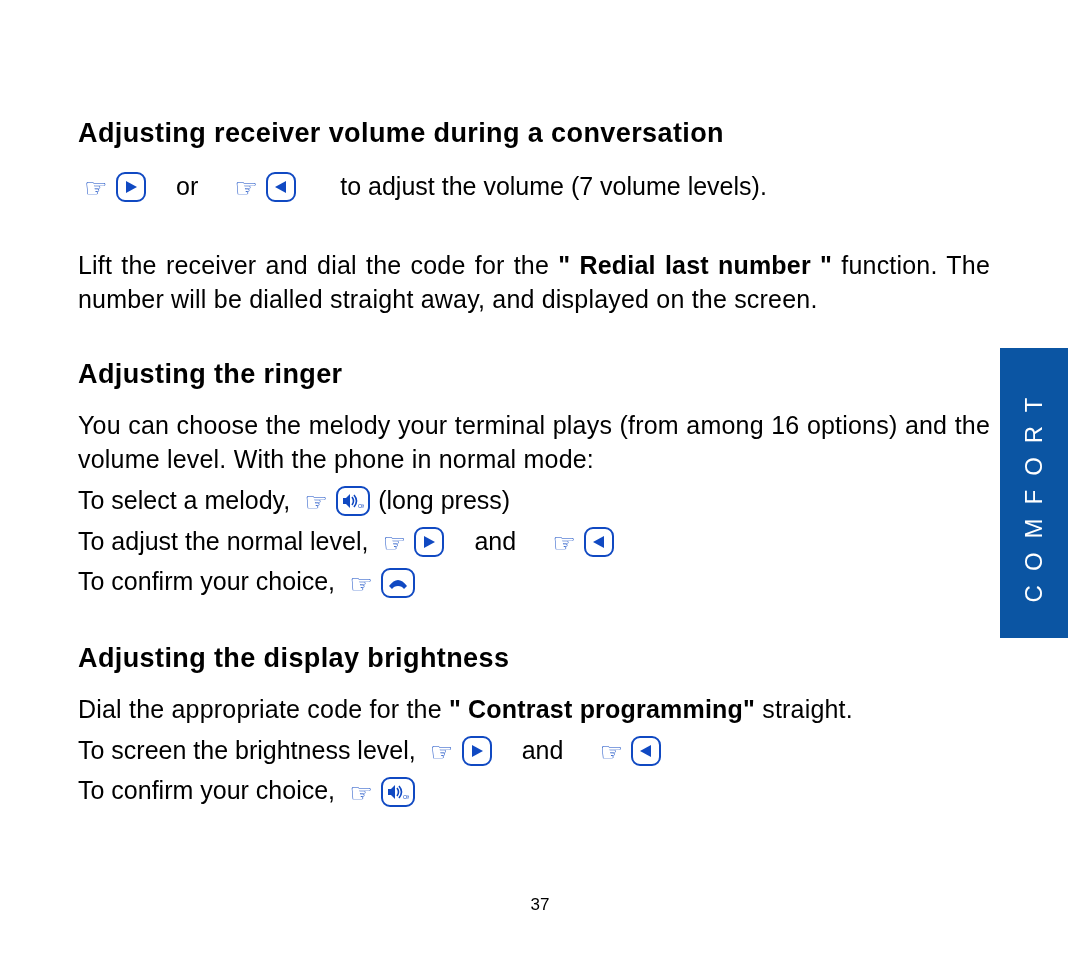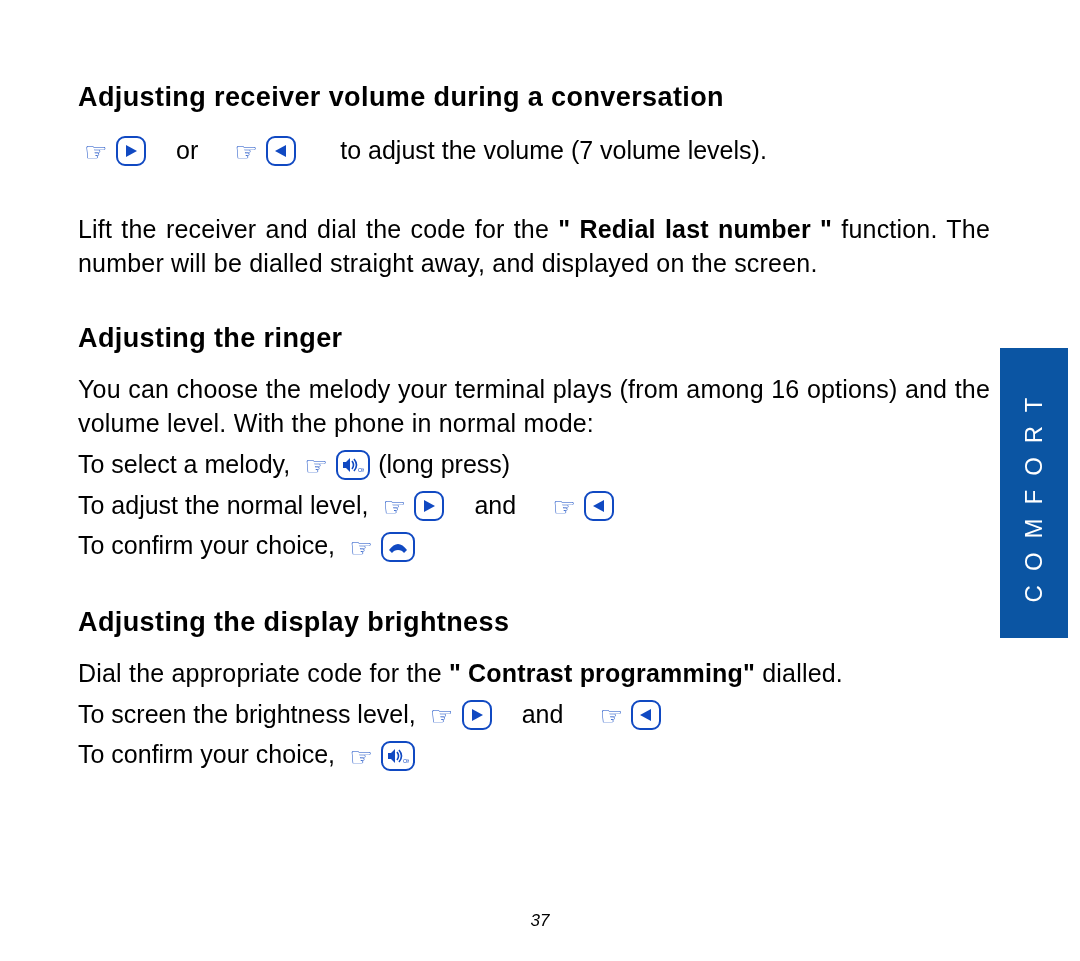--- a/index.html
+++ b/index.html
@@ -55,30 +55,29 @@
   .row {
     display: flex;
     flex-wrap: wrap;
     align-items: center;
     gap: 8px;
     font-size: 25px;
     line-height: 1.55;
     margin-bottom: 2px;
   }
   .row span.t { white-space: pre; text-align: center; }
-  .block { margin-bottom: 42px; }
+  .block { margin-bottom: 42px; margin-top: 36px; }
   .block.last { margin-bottom: 0; }
   .pagenum {
     position: absolute;
-    bottom: 30px;
+    bottom: 46px;
     left: 0;
     width: 100%;
     text-align: center;
     font-size: 17px;
-    font-style: italic;
   }
   .justify { text-align: justify; }
   b.strong { font-weight: 700; }
 
   
   .hand {
     display: inline-block;
     width: 36px;
     text-align: center;
     color: #1049c2;
@@ -208,21 +207,21 @@
             <path d="M2 10 Q11 -2 20 10 L17 13 Q15 10 11 10 Q7 10 5 13 Z" fill="#1049c2"></path>
           </svg>
         </span>
       </span>
     </div>
   </div>
 
   <div class="block last">
     <h2 class="sec">Adjusting the display brightness</h2>
     <p class="body">
-      <span>Dial the appropriate code for the </span><b class="strong">" Contrast programming"</b><span> dialled.</span>
+      <span>Dial the appropriate code for the </span><b class="strong">" Contrast programming"</b><span> straight.</span>
     </p>
 
     <div class="row">
       <span class="t">To screen the brightness level,</span>
       <span class="icon-cluster">
         <span class="hand">☞</span>
         <span class="key">
           <svg width="16" height="16" viewBox="0 0 16 16">
               <polygon points="3,2 14,8 3,14" fill="#1049c2"></polygon>
             </svg>

